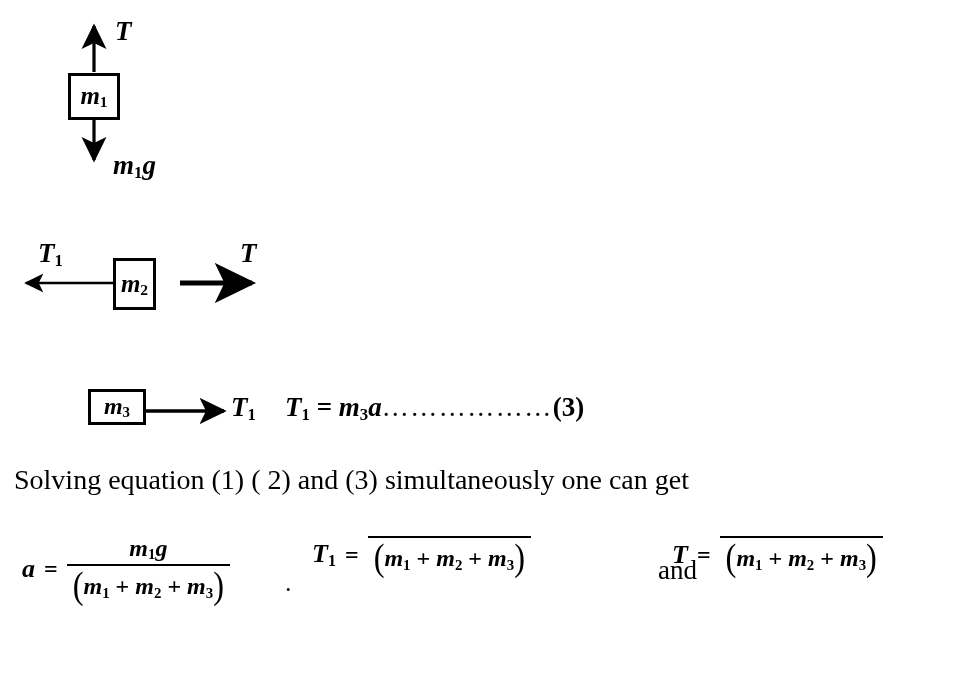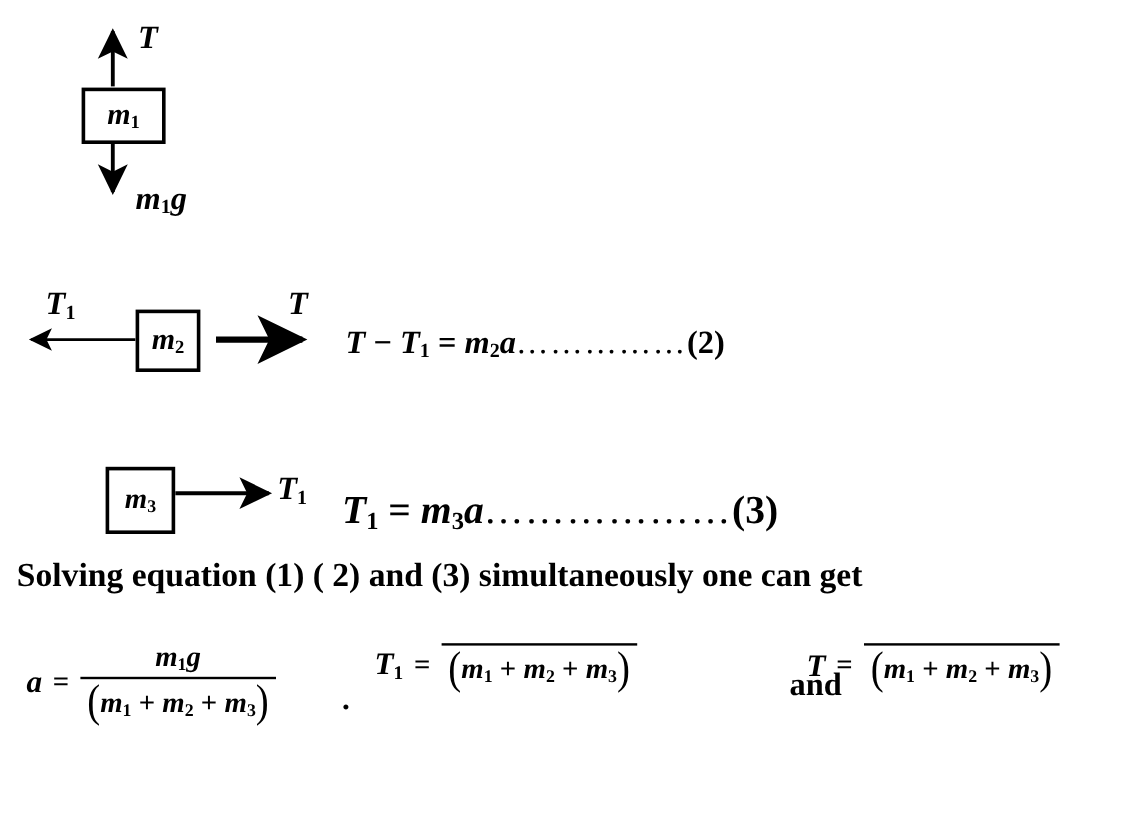--- a/index.html
+++ b/index.html
@@ -71,21 +71,21 @@
     font-style: normal;
     font-weight: normal;
     letter-spacing: 1.5px;
   }
 
   
   .prose {
     position: absolute;
     font-family: "Liberation Serif", "DejaVu Serif", serif;
     font-style: normal;
-    font-weight: bold;
+    font-weight: normal;
     white-space: nowrap;
     line-height: 1;
   }
 
   
   .frac {
     display: inline-block;
     vertical-align: middle;
     text-align: center;
     font-style: italic;
@@ -166,48 +166,45 @@
 
     <g>
       <line x1="180" y1="283" x2="252" y2="283" stroke="#000" stroke-width="5.2" marker-end="url(#ahead)"></line>
     </g>
 
     <g>
       <line x1="146" y1="411" x2="224" y2="411" stroke="#000" stroke-width="3.4" marker-end="url(#ahead)"></line>
     </g>
   </svg>
 
-  <div class="mass-box" style="left:68px; top:73px; width:70px; height:47px;">
+  <div class="mass-box" style="left:68px; top:73px; width:52px; height:47px;">
     <span class="mathvar" style="font-size:25px;">m<sub>1</sub></span>
   </div>
 
   <div class="mathline" style="left:115px; top:18px; font-size:27px;">T</div>
 
   <div class="mathline" style="left:113px; top:152px; font-size:27px;">m<sub>1</sub><span class="mathvar">g</span></div>
 
 
-  <div class="mass-box" style="left:113px; top:258px; width:54px; height:52px;">
+  <div class="mass-box" style="left:113px; top:258px; width:43px; height:52px;">
     <span class="mathvar" style="font-size:25px;">m<sub>2</sub></span>
   </div>
 
   <div class="mathline" style="left:38px; top:240px; font-size:27px;">T<sub>1</sub></div>
 
   <div class="mathline" style="left:240px; top:240px; font-size:27px;">T</div>
 
-  <div class="mathline" style="left:288px; top:272px; font-size:27px;">
-    <span>T <span class="upright">−</span> T<sub>1</sub> <span class="upright">=</span> m<sub>2</sub><span class="mathvar">a</span></span><span class="dots">……………</span><span class="upright">(2)</span>
-  </div>
-
-  <div class="mass-box" style="left:88px; top:389px; width:58px; height:56px;">
+
+  <div class="mass-box" style="left:88px; top:389px; width:58px; height:36px;">
     <span class="mathvar" style="font-size:24px;">m<sub>3</sub></span>
   </div>
 
   <div class="mathline" style="left:231px; top:394px; font-size:27px;">T<sub>1</sub></div>
 
-  <div class="mathline" style="left:285px; top:410px; font-size:33px;">
+  <div class="mathline" style="left:285px; top:394px; font-size:27px;">
     <span>T<sub>1</sub> <span class="upright">=</span> m<sub>3</sub><span class="mathvar">a</span></span><span class="dots">………………</span><span class="upright">(3)</span>
   </div>
 
   <div class="prose" style="left:14px; top:466px; font-size:28px;">Solving equation (1)  ( 2) and (3) simultaneously  one can get</div>
 
   <div class="eqrow" style="left:22px; top:535px; font-size:24px;">
     <span class="mathvar" style="font-size:26px;">a</span>
     <span class="upright" style="margin:0 9px;">=</span>
     <span class="frac">
       <span class="num">m<sub>1</sub><span class="mathvar">g</span></span>

